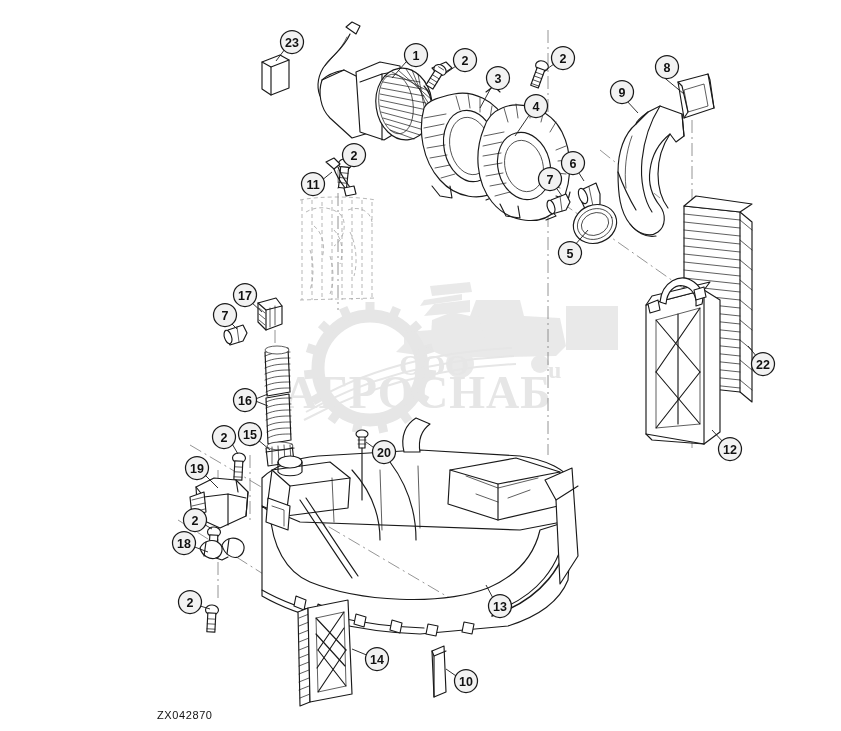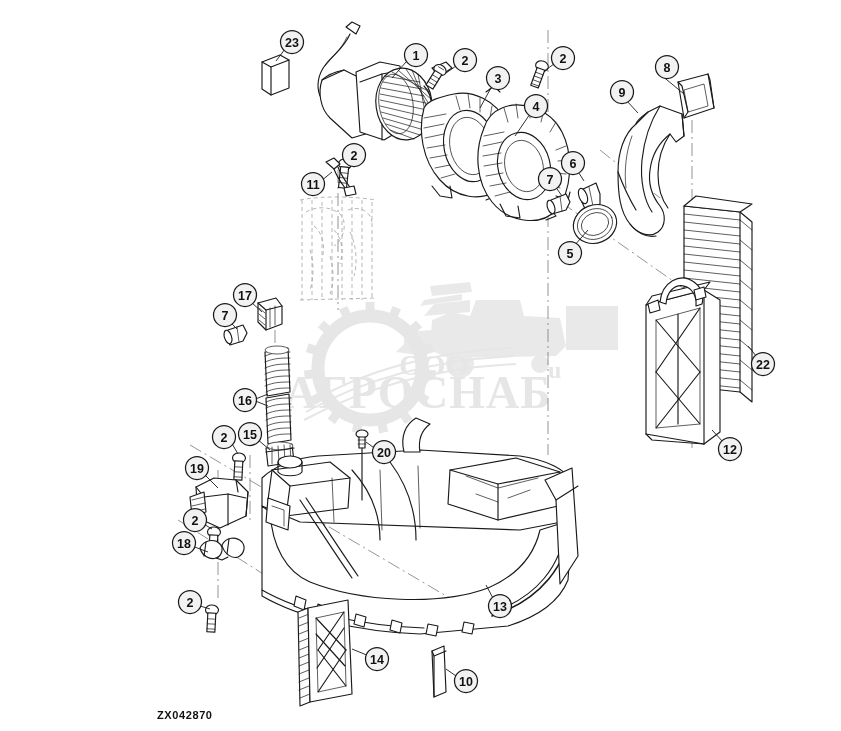--- a/index.html
+++ b/index.html
@@ -6,21 +6,21 @@
   html,body{margin:0;padding:0;background:#ffffff;}
   body{
     width:841px;height:731px;position:relative;overflow:hidden;
     font-family:"Liberation Sans","DejaVu Sans",sans-serif;
     background:#ffffff;
   }
   #diagram-root{position:absolute;left:0;top:0;width:841px;height:731px;}
   #diagram-svg{position:absolute;left:0;top:0;width:841px;height:731px;}
   #partnum{
     position:absolute;left:157px;top:709px;
-    font-size:11px;font-weight:bold;letter-spacing:.6px;color:#111;
+    font-size:11px;font-weight:normal;letter-spacing:.6px;color:#111;
     white-space:nowrap;
   }
   .wm-text{font-family:"Liberation Serif","DejaVu Serif",serif;}
 </style>
 </head>
 <body>
 
 <div id="diagram-root">
 
 <svg id="diagram-svg" viewBox="0 0 841 731" xmlns="http://www.w3.org/2000/svg">

